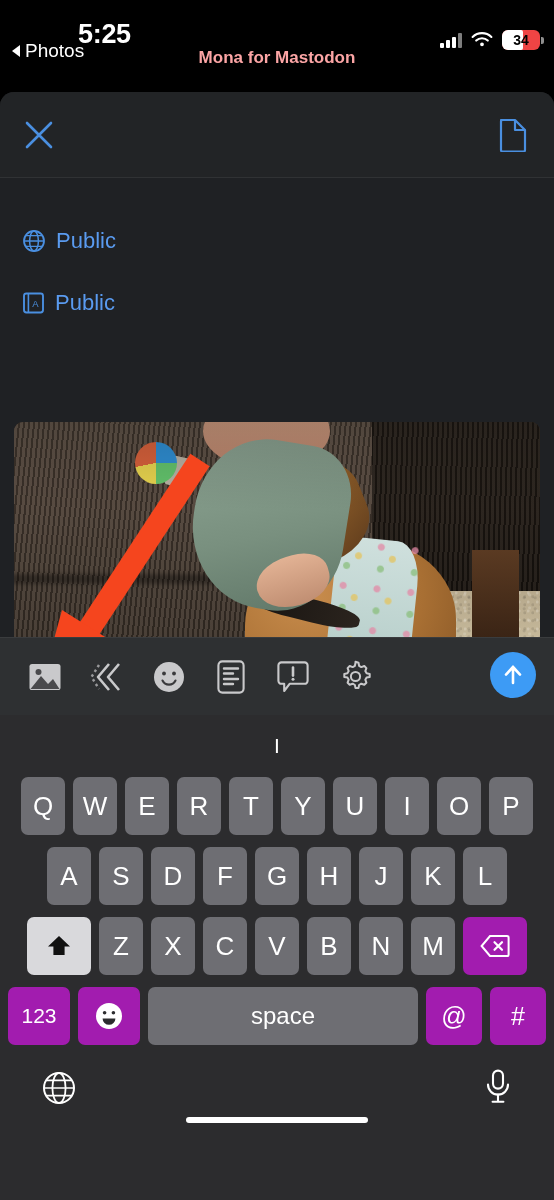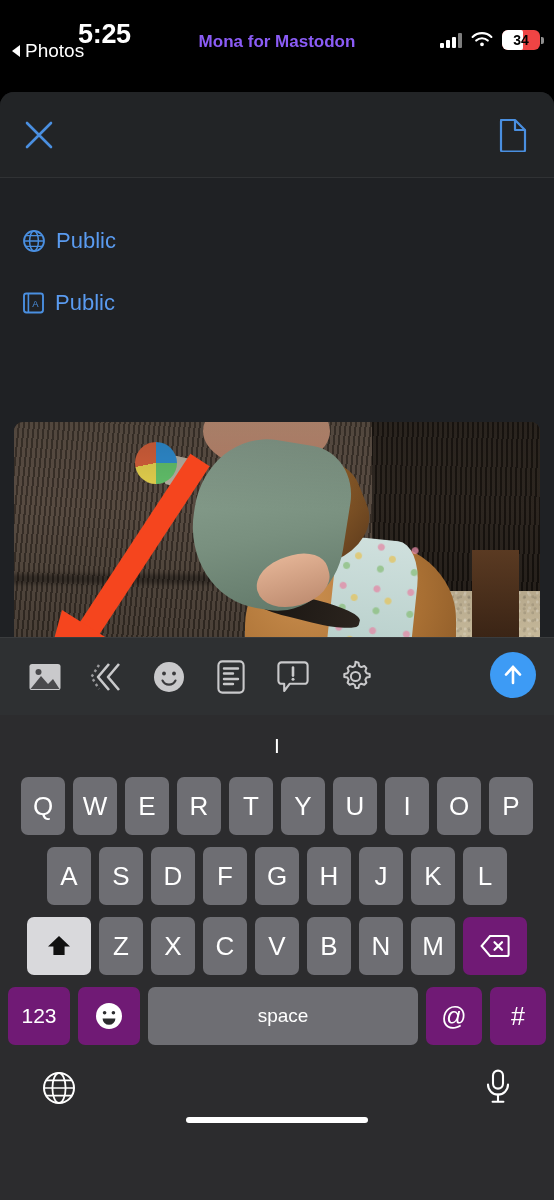--- a/index.html
+++ b/index.html
@@ -9,21 +9,21 @@
     font-family: "Liberation Sans", sans-serif;
     overflow: hidden;
   }
   #screen { position: relative; width: 554px; height: 1200px; background: #000; }
 
   
   .statusbar { position: absolute; left: 0; top: 0; width: 554px; height: 90px; background: #000; }
   .sb-time { position: absolute; left: 78px; top: 19px; color: #fff; font-size: 27px; font-weight: 600; letter-spacing: -0.3px; }
   .sb-back { position: absolute; left: 12px; top: 40px; display: flex; align-items: center; gap: 5px; color: #fff; font-size: 19px; }
   .sb-back .tri { width: 0; height: 0; border-top: 6px solid transparent; border-bottom: 6px solid transparent; border-right: 8px solid #fff; }
-  .sb-app { position: absolute; left: 0; right: 0; top: 32px; text-align: center; color: #8b5cf6; font-size: 17px; font-weight: 600; }
+  .sb-app { position: absolute; left: 0; right: 0; top: 48px; text-align: center; color: #fca5a5; font-size: 17px; font-weight: 600; }
   .sb-right { position: absolute; right: 14px; top: 30px; display: flex; align-items: center; gap: 9px; }
   .bars { display: flex; align-items: flex-end; gap: 2px; height: 15px; }
   .bars i { display: block; width: 4px; background: #fff; border-radius: 1px; }
   .bars i:nth-child(1) { height: 5px; }
   .bars i:nth-child(2) { height: 8px; }
   .bars i:nth-child(3) { height: 11px; }
   .bars i:nth-child(4) { height: 15px; background: #7d7d7d; }
   .batt { position: relative; width: 38px; height: 20px; border-radius: 6px; background: #ef4444; display: flex; align-items: center; justify-content: center; }
   .batt .fill { position: absolute; left: 0; top: 0; bottom: 0; width: 56%; background: #fff; border-radius: 6px 2px 2px 6px; }
   .batt span { position: relative; color: #000; font-size: 14px; font-weight: 700; z-index: 2; }
@@ -120,24 +120,24 @@
   
   .keyboard { position: absolute; left: 0; top: 623px; width: 554px; height: 485px; background: #2c2c2e; }
   .predict { height: 62px; display: flex; align-items: center; }
   .predict .p { flex: 1; text-align: center; color: #fff; font-size: 21px; position: relative; }
   .predict .p + .p:before { content: ""; position: absolute; left: 0; top: 50%; transform: translateY(-50%); width: 1px; height: 26px; background: #4c4c4e; }
   .krow { display: flex; justify-content: center; align-items: center; gap: 8px; margin-bottom: 12px; }
   .key { background: #6e6e73; color: #fff; border-radius: 7px; height: 58px; display: flex; align-items: center; justify-content: center; font-size: 26px; font-weight: 400; }
   .krow1 .key { width: 44px; }
   .krow2 .key { width: 44px; }
   .krow3 .key { width: 44px; }
-  .key.dark { background: #701a75; }
+  .key.dark { background: #a21caf; }
   .key.shift-active { background: #d9d9dc; width: 64px; }
   .key.wide { width: 64px; }
-  .key.space { width: 270px; font-size: 19px; }
+  .key.space { width: 270px; font-size: 24px; }
   .krow4 .key { height: 58px; }
   .key.num { width: 62px; font-size: 21px; }
   .key.emoji { width: 62px; }
   .key.at, .key.hash { width: 56px; font-size: 25px; }
   .kb-bottom { position: relative; height: 80px; }
   .kb-globe { position: absolute; left: 42px; top: 14px; }
   .kb-mic { position: absolute; right: 42px; top: 12px; }
   .home-indicator { position: absolute; left: 50%; transform: translateX(-50%); bottom: 14px; width: 182px; height: 6px; border-radius: 3px; background: #fff; }
 </style>
 </head>

